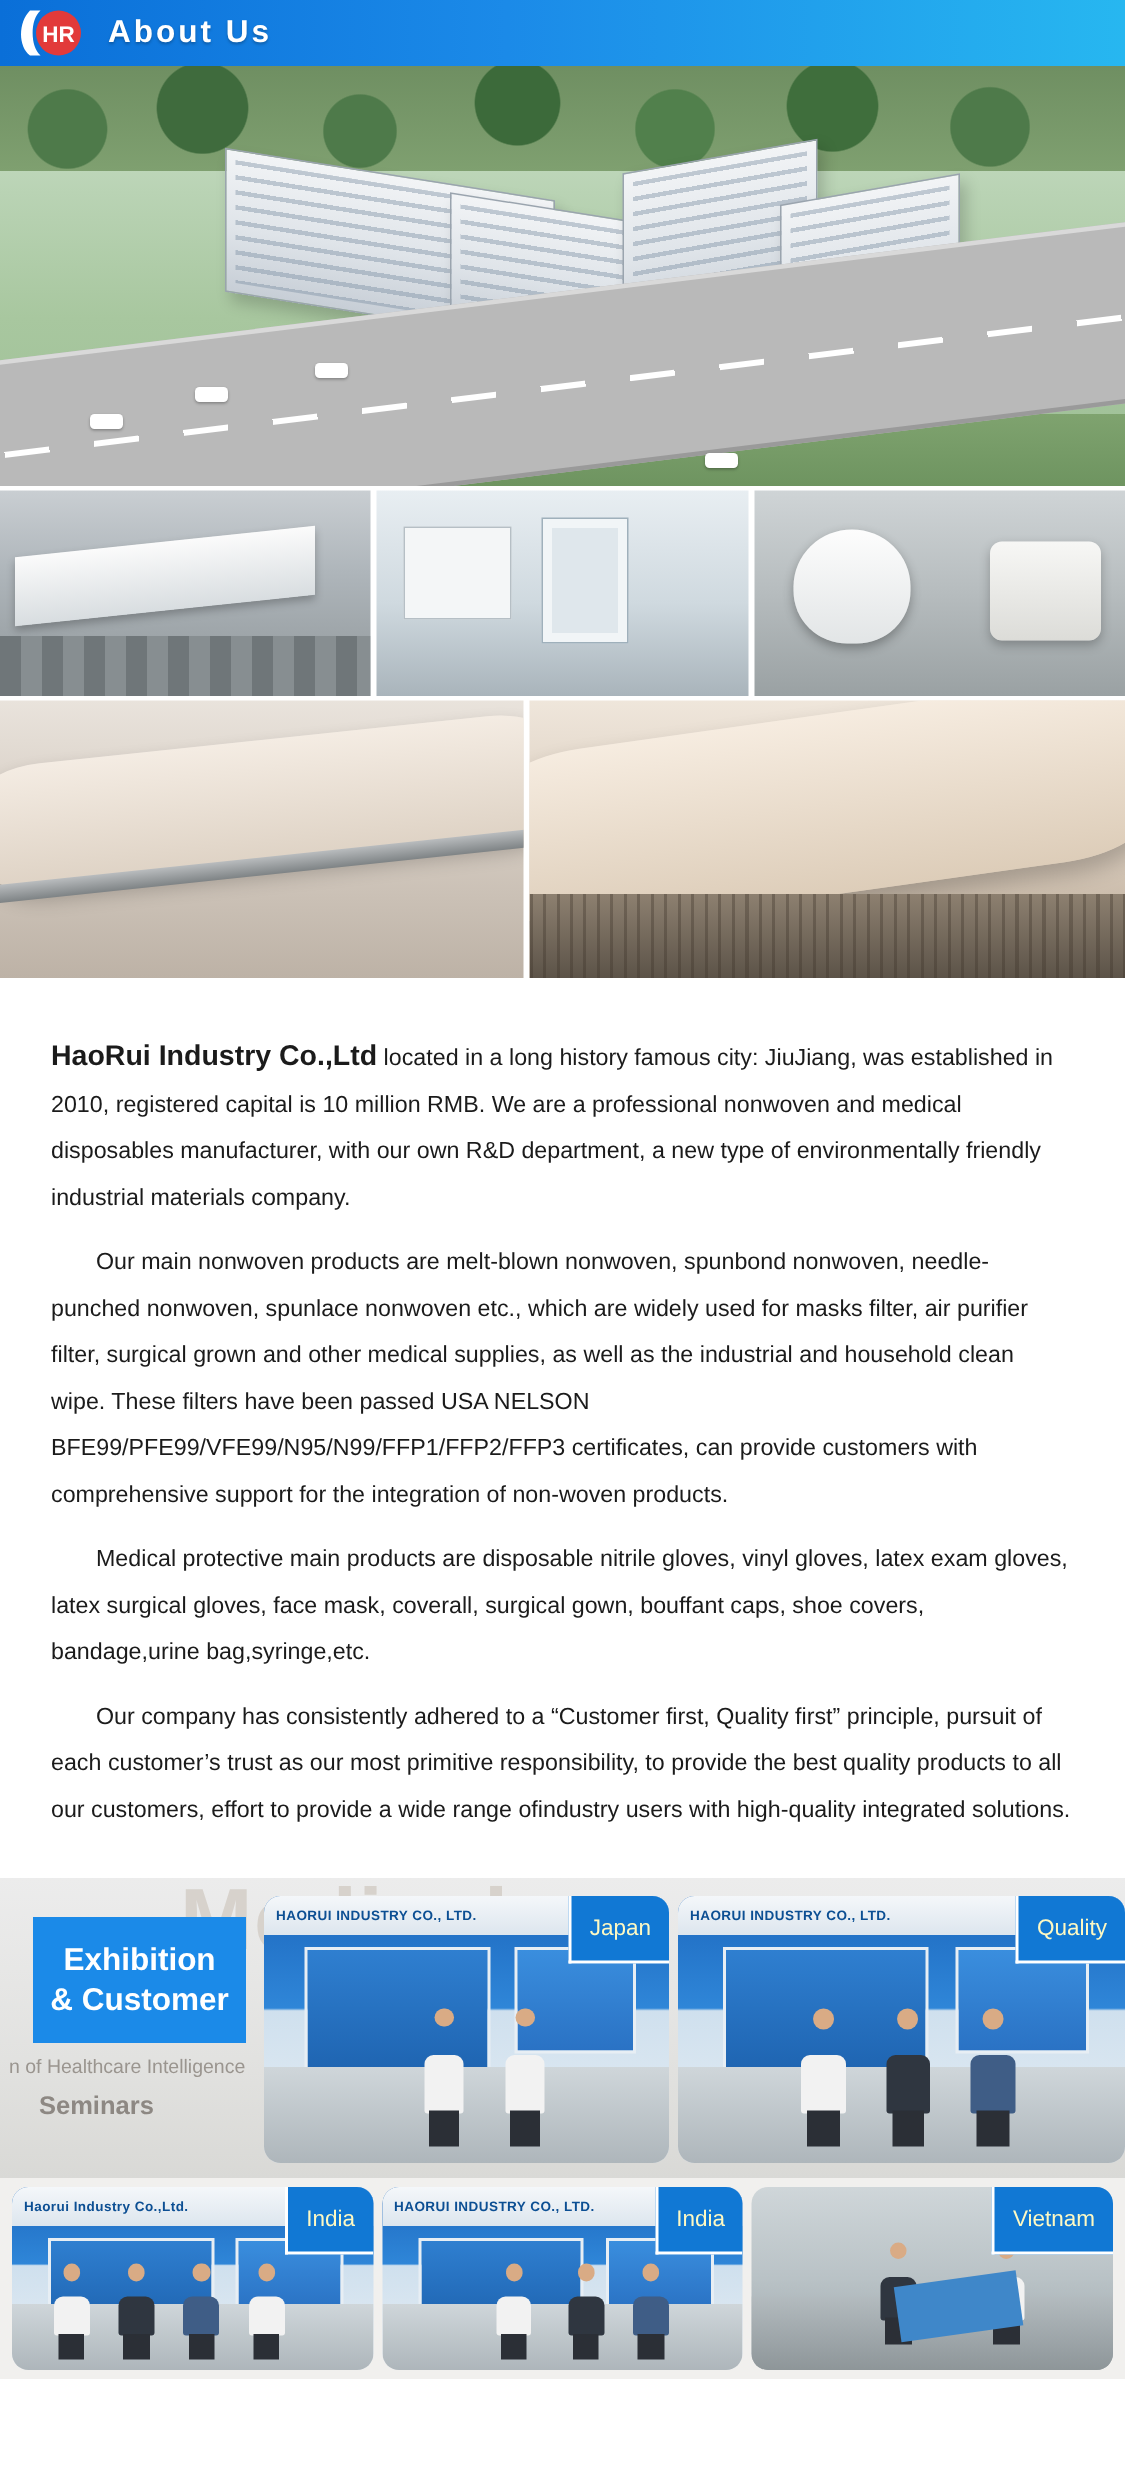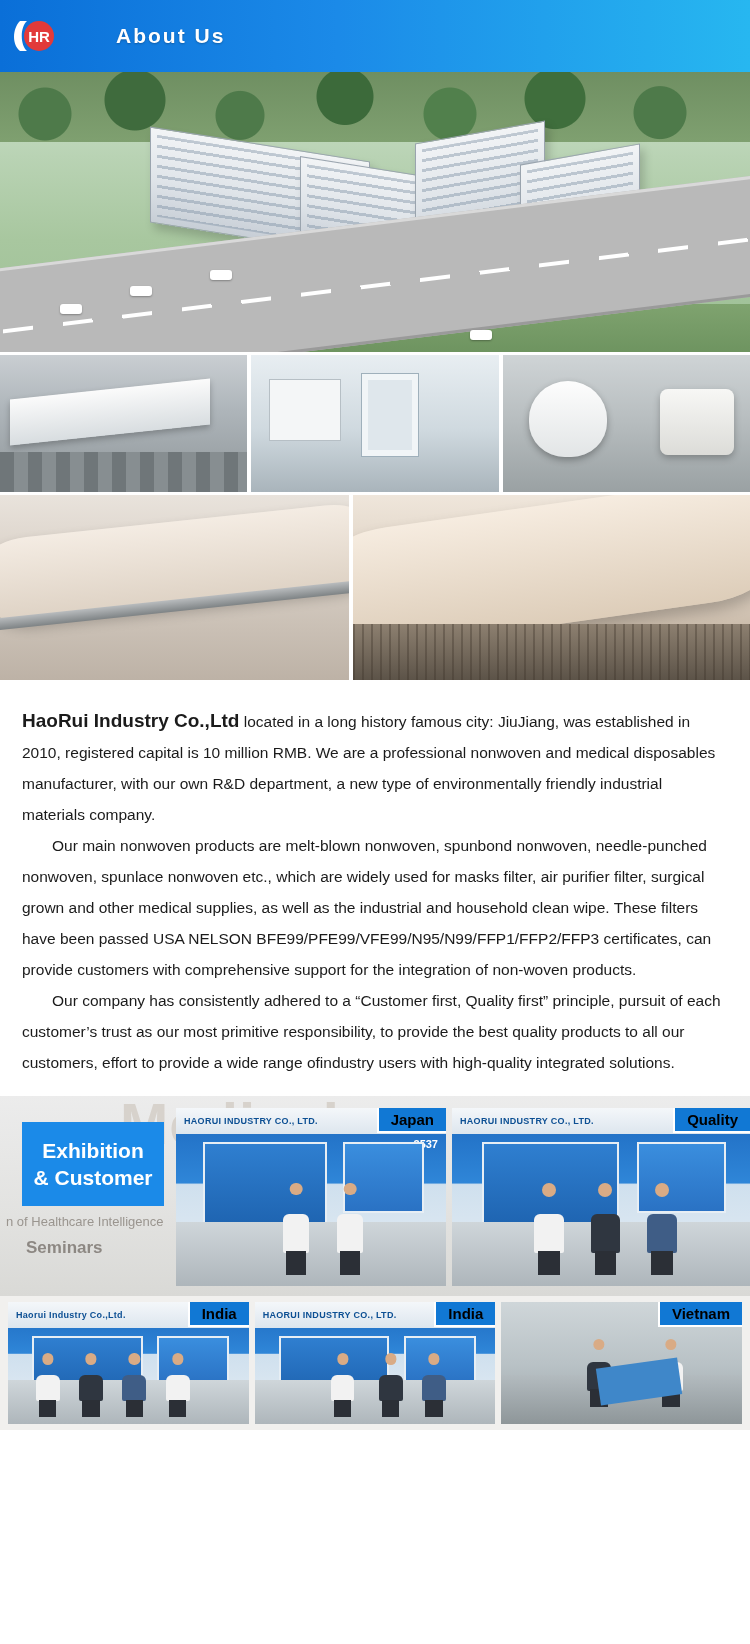--- a/index.html
+++ b/index.html
@@ -5,26 +5,25 @@
   * { box-sizing: border-box; margin: 0; padding: 0; }
   html, body {
     width: 750px;
     background: #ffffff;
     font-family: "Liberation Sans", sans-serif;
   }
   .page { width: 750px; position: relative; overflow: hidden; }
 
   
   .header {
-    height: 72px;
+    height: 44px;
     background: linear-gradient(90deg, #0a6fd8 0%, #1b8ae8 45%, #27b7f0 100%);
     display: flex;
     align-items: center;
     padding-left: 14px;
-    gap: 44px;
   }
   .logo {
     width: 46px; height: 38px;
     position: relative;
     flex: 0 0 auto;
     margin-right: 12px;
   }
   .logo svg { display:block; }
   .header-title {
     color: #ffffff;
@@ -112,21 +111,21 @@
   .r2b:before{content:"";position:absolute;left:-20px;top:10px;width:430px;height:120px;border-radius:60px/26px;background:linear-gradient(180deg,#f6ece0,#ddcdb9);transform:rotate(-8deg);box-shadow:0 8px 14px rgba(0,0,0,.22);}
   .r2b:after{content:"";position:absolute;left:0;bottom:0;width:100%;height:56px;background:repeating-linear-gradient(90deg,rgba(60,50,40,.35) 0 2px,transparent 2px 9px),linear-gradient(#8d8070,#5c5348);}
 
   
   .article {
     padding: 22px 22px 18px 22px;
     font-size: 15.5px;
     line-height: 31px;
     color: #1b1b1b;
   }
-  .article p { margin: 0; text-align: left; }
+  .article p { margin: 12px; text-align: left; }
   .article p + p { margin-top: 0; }
   .indent { text-indent: 30px; }
   .company { font-weight: bold; font-size: 19px; }
 
   
   .exh {
     position: relative;
     width: 750px;
     background: #f1f0ee;
     padding-bottom: 6px;
@@ -149,25 +148,25 @@
   }
   .exh-badge {
     position: absolute; left: 22px; top: 26px;
     width: 142px; height: 84px;
     background: #1b8ae8;
     color: #fff; font-weight: bold; font-size: 21px;
     display:flex; flex-direction:column; align-items:center; justify-content:center;
     line-height: 27px;
   }
   .exh-photos-top { position:absolute; left:176px; top:12px; display:flex; gap:6px; }
-  .photo { position:relative; overflow:hidden; }
+  .photo { position:relative; overflow:hidden;border-radius:11px; }
   .tag {
     position:absolute; top:0; right:0;
-    background:#1178d4; color:#000000; font-weight:bold; font-size:15px;
-    padding: 3px 12px; border: 2px solid #fff; border-top:none; border-right:none;
+    background:#1178d4; color:#fef9c3; font-weight:normal; font-size:15px;
+    padding: 13px 12px; border: 2px solid #fff; border-top:none; border-right:none;
   }
   .booth {
     background: linear-gradient(180deg,#1d69bf 0%, #2f86d8 42%, #cfe0ee 43%, #e7eef4 100%);
   }
   .booth .banner {
     position:absolute; left:0; top:0; width:100%; height:26px;
     background: linear-gradient(#f4f7fa,#dde6ee);
     color:#0c4f93; font-size:9px; font-weight:bold;
     display:flex; align-items:center; padding-left:8px; letter-spacing:.3px;
   }
@@ -237,20 +236,21 @@
   <div class="row2">
     <div class="cell r2a"></div>
     <div class="cell r2b"></div>
   </div>
 
   <div class="article">
     <p>
       <span class="company">HaoRui Industry Co.,Ltd</span><span> located in a long history famous city: JiuJiang, was established in 2010, registered capital is 10 million RMB. We are a professional nonwoven and medical disposables manufacturer, with our own R&amp;D  department, a new type of environmentally friendly industrial materials company.</span>
     </p>
     <p class="indent">Our main nonwoven products are melt-blown nonwoven, spunbond nonwoven, needle-punched nonwoven, spunlace nonwoven etc., which are widely used for masks filter, air purifier filter, surgical grown and other medical supplies, as well as the industrial and household clean wipe. These filters have been passed USA NELSON BFE99/PFE99/VFE99/N95/N99/FFP1/FFP2/FFP3 certificates, can provide customers with comprehensive support for the  integration of non-woven products.</p>
+    <p class="indent">Medical protective main products are disposable nitrile gloves, vinyl gloves, latex exam gloves, latex surgical gloves, face mask, coverall, surgical gown, bouffant caps, shoe covers, bandage,urine bag,syringe,etc.</p>
     <p class="indent">Our company has consistently adhered to a “Customer first, Quality first” principle, pursuit of each customer’s trust as our most primitive responsibility, to provide the best quality products to all our customers, effort to provide a wide  range ofindustry users with high-quality integrated solutions.</p>
   </div>
 
   <div class="exh">
 
     <div class="exh-top">
       <div class="exh-bg-text">Medical</div>
       <div class="exh-bg-sub">n of Healthcare Intelligence</div>
       <div class="exh-bg-sub2">Seminars</div>
 

